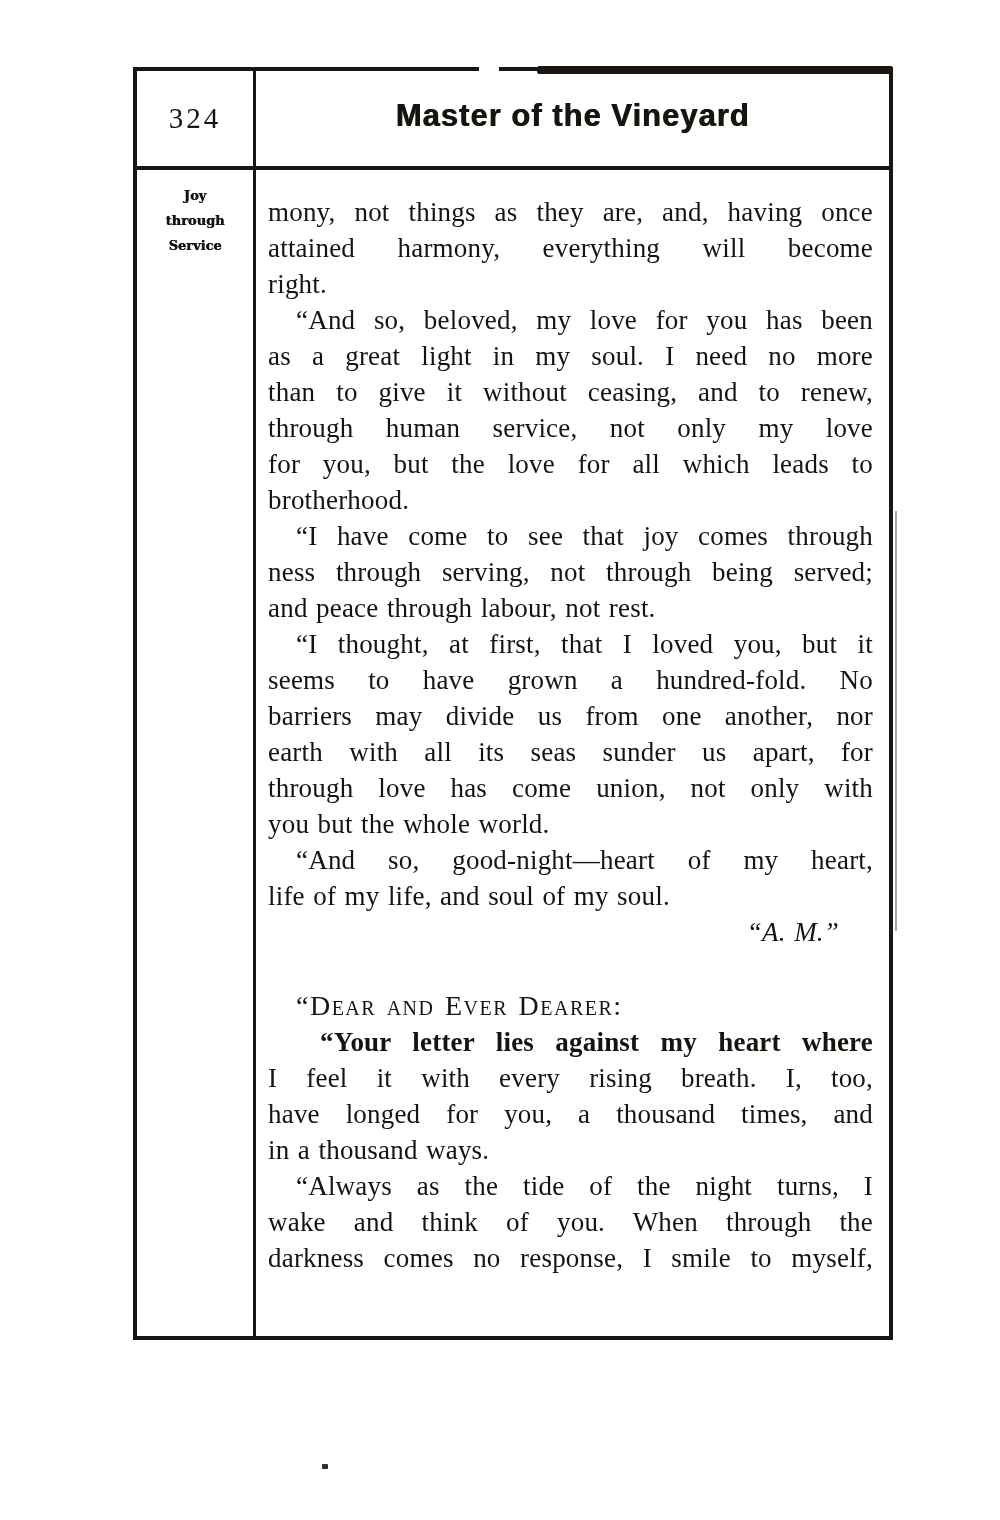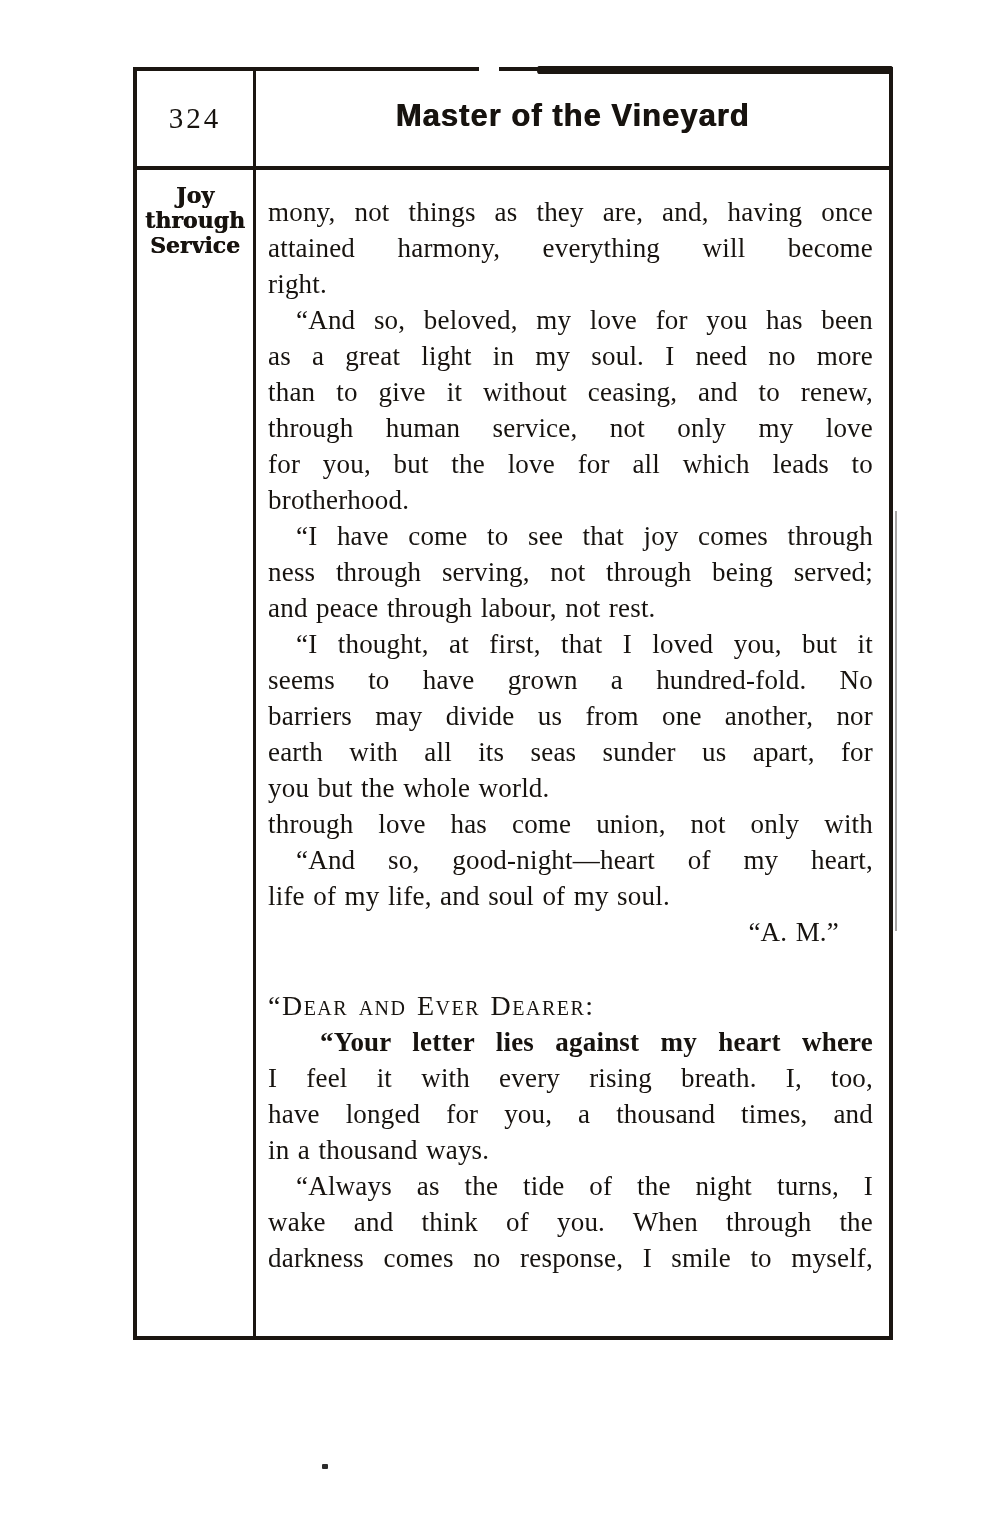--- a/index.html
+++ b/index.html
@@ -90,45 +90,46 @@
   .margin-cell {
     width: 119px;
     border-right: 3px solid #1b1611;
     box-sizing: border-box;
     padding-top: 13px;
   }
   .margin-note {
     text-align: center;
     font-family: "DejaVu Serif", serif;
     font-weight: bold;
-    font-size: 22px;
+    font-size: 13px;
     line-height: 25px;
     text-shadow: 0.5px 0 0 #1b1611;
   }
   .text-cell {
     flex: 1;
     padding: 24px 16px 0 12px;
     box-sizing: border-box;
     font-size: 27px;
     line-height: 36px;
     letter-spacing: 0.2px;
     word-spacing: 1.5px;
   }
   .para { margin: 0; }
   .line { text-align: justify; text-align-last: left; }
   .line.jl { text-align-last: justify; }
   .para.indent .line.first { text-indent: 28px; }
   .para.letter-open .line.first { text-indent: 52px; font-weight: bold; }
-  .para.signature .line { text-align: right; text-align-last: right; padding-right: 34px; }
+  .para.signature .line { text-align: right; text-align-last: right; padding-right: 34px; font-style: italic; }
   .para.salutation {
     margin-top: 38px;
     font-variant: small-caps;
     font-size: 28px;
     letter-spacing: 1.5px;
     word-spacing: 2px;
+    margin-left: 28px;
   }
   .speck {
     position: absolute;
     left: 322px;
     top: 1464px;
     width: 6px;
     height: 5px;
     background: #2c2c2c;
     border-radius: 1px;
   }
@@ -172,22 +173,22 @@
           <div class="para indent">
             <div class="line jl first">“I have come to see that joy comes through</div>
             <div class="line jl">ness through serving, not through being served;</div>
             <div class="line">and peace through labour, not rest.</div>
           </div>
           <div class="para indent">
             <div class="line jl first">“I thought, at first, that I loved you, but it</div>
             <div class="line jl">seems to have grown a hundred-fold.  No</div>
             <div class="line jl">barriers may divide us from one another, nor</div>
             <div class="line jl">earth with all its seas sunder us apart, for</div>
+            <div class="line jl">through love has come union, not only with</div>
             <div class="line">you but the whole world.</div>
-            <div class="line jl">through love has come union, not only with</div>
           </div>
           <div class="para indent">
             <div class="line jl first">“And so, good-night—heart of my heart,</div>
             <div class="line">life of my life, and soul of my soul.</div>
           </div>
           <div class="para signature">
             <div class="line first">“A. M.”</div>
           </div>
           <div class="para salutation">
             <div class="line first">“Dear and Ever Dearer:</div>

